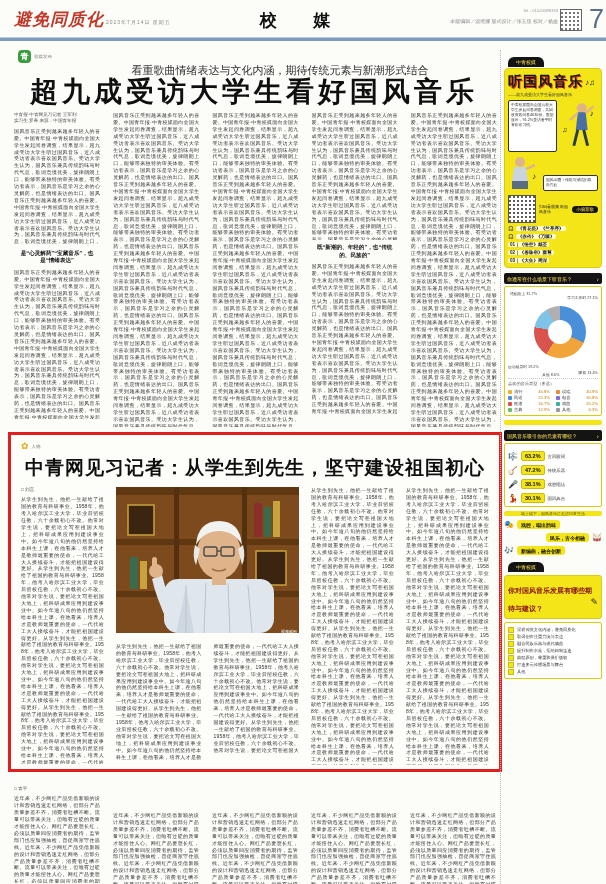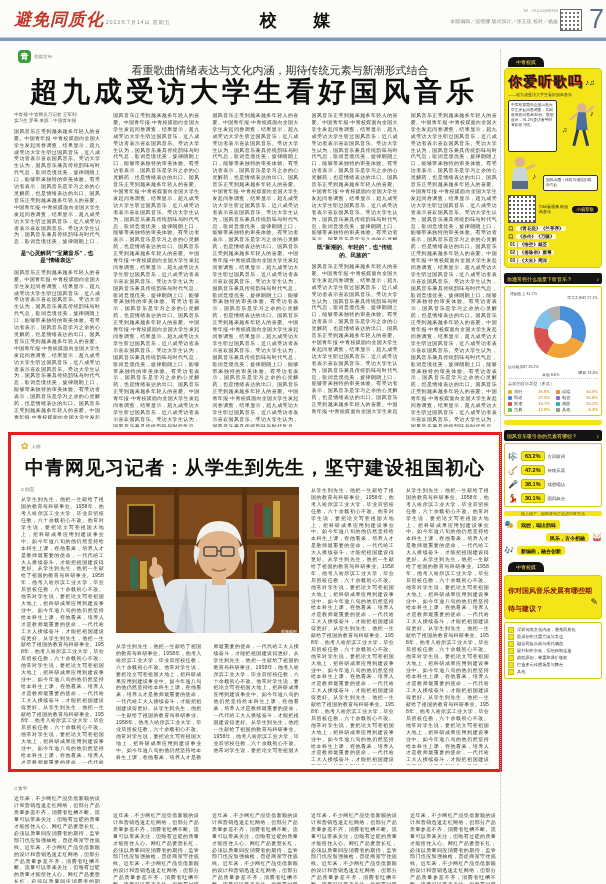--- a/index.html
+++ b/index.html
@@ -226,21 +226,21 @@
     <div class="c">
         <div class="fill" style="height:72px">近年来，不少网红产品凭借新颖的设计和营销迅速走红网络，但部分产品质量参差不齐，消费者吐槽不断。流量可以带来关注，但唯有过硬的质量才能留住人心。网红产品要想长红，必须以质量回应消费者的期待，监管部门也应加强抽检，督促商家守住底线。近年来，不少网红产品凭借新颖的设计和营销迅速走红网络，但部分产品质量参差不齐，消费者吐槽不断。流量可以带来关注，但唯有过硬的质量才能留住人心。网红产品要</div>
       </div>
   </div>
 
   <div class="sidebar">
     <div class="sb-tab">中青校媒</div>
 
     <div class="poster">
       <div style="display:flex;align-items:center;gap:2px">
-        <div class="poster-title">你爱听歌吗</div>
+        <div class="poster-title">听国风音乐</div>
         <div class="note">♪♫</div>
       </div>
       <div class="poster-sub">——超九成受访大学生看好国风音乐</div>
       <div style="display:flex;gap:3px;margin-top:3px">
         <div class="whitebox" style="width:44px;height:46px">中青校媒面向全国高校大学生发起问卷调查，共回收有效问卷4630份。数据显示，91.2%受访者平时有听歌习惯。</div>
         <svg width="38" height="52" viewBox="0 0 38 52">
           <circle cx="22" cy="8" r="5" fill="#e0b48a"></circle>
           <path d="M18 12 L26 12 L28 30 L16 30 Z" fill="#4a6fa5"></path>
           <path d="M26 13 L34 6" stroke="#e0b48a" stroke-width="2.5"></path>
           <path d="M18 13 L10 20" stroke="#e0b48a" stroke-width="2.5"></path>

